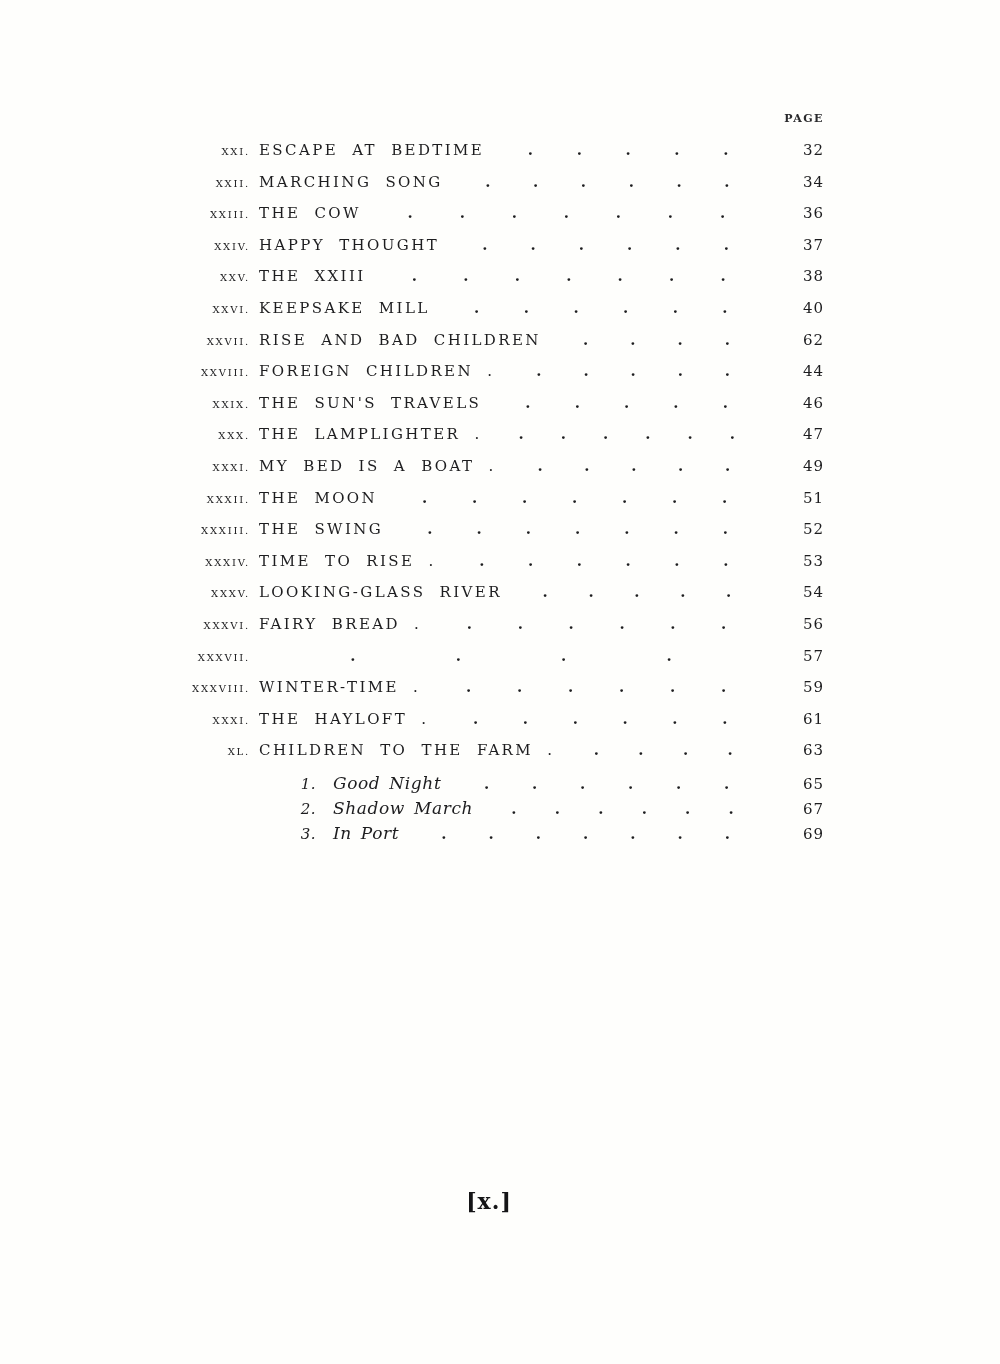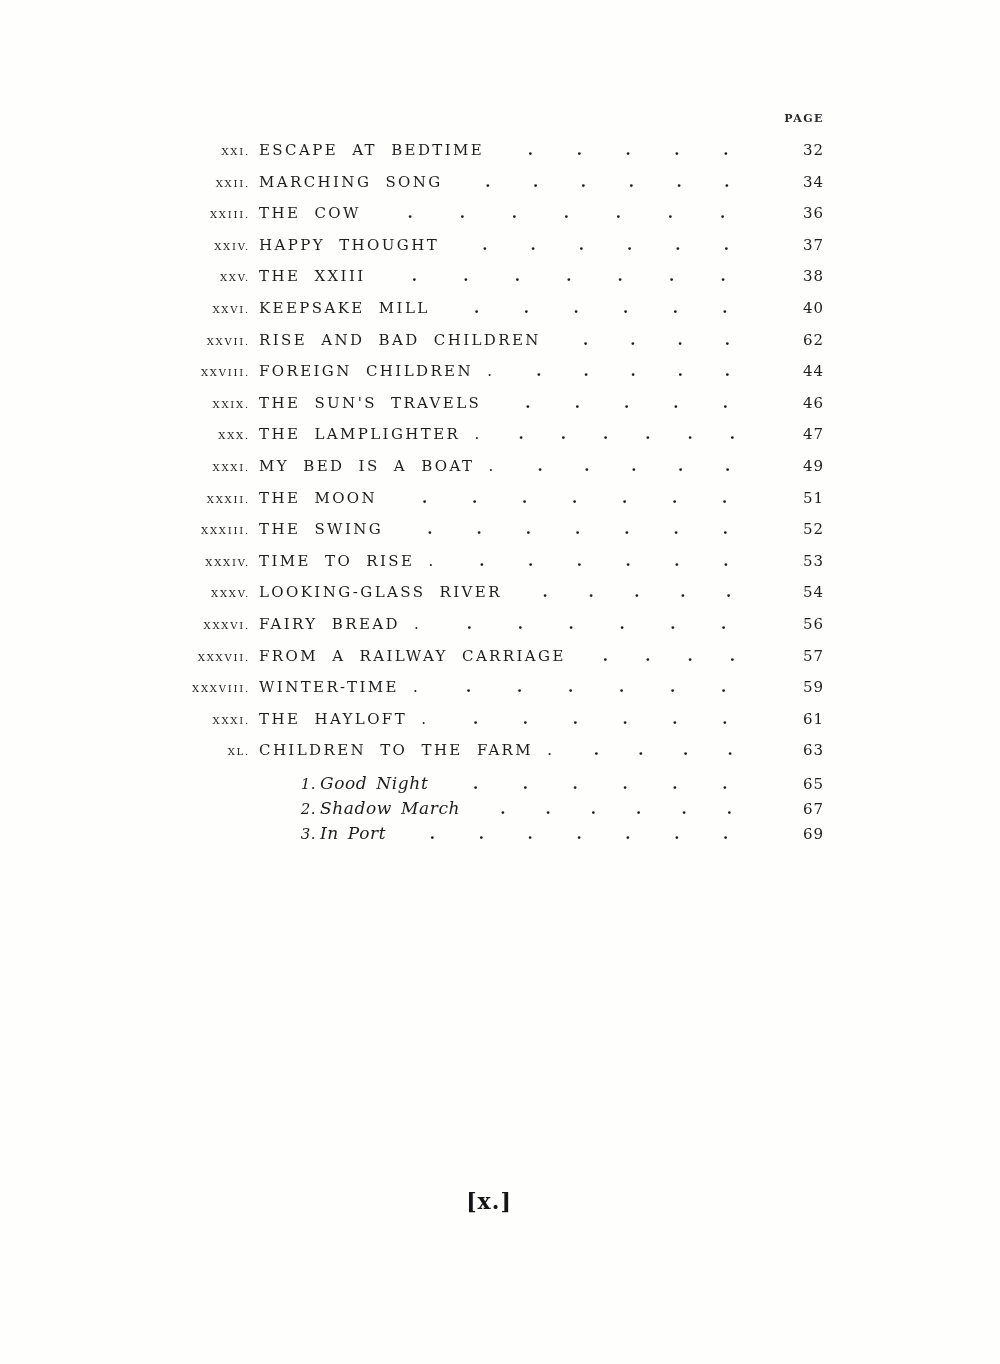--- a/index.html
+++ b/index.html
@@ -67,21 +67,21 @@
     width: 168px;
     font-style: italic;
     font-size: 15px;
     letter-spacing: 0.5px;
   }
   .row.sub .title {
     font-style: italic;
     font-size: 17px;
     letter-spacing: 0.6px;
     word-spacing: 3px;
-    margin-left: 4px;
+    margin-left: 17px;
   }
 
   .folio {
     position: absolute;
     left: 0;
     right: 22px;
     top: 1188px;
     text-align: center;
     font-size: 22px;
     font-weight: bold;
@@ -296,21 +296,20 @@
             <span>.</span>
             <span>.</span>
             <span>.</span>
             <span>.</span>
             <span>.</span>
           </span>
           <span class="pagenum">56</span>
         </div>
         <div class="row">
           <span class="numeral">XXXVII.</span>
-          <span class="title">FROM A RAILWAY CARRIAGE</span>
           <span class="dots">
             <span>.</span>
             <span>.</span>
             <span>.</span>
             <span>.</span>
           </span>
           <span class="pagenum">57</span>
         </div>
         <div class="row">
           <span class="numeral">XXXVIII.</span>

